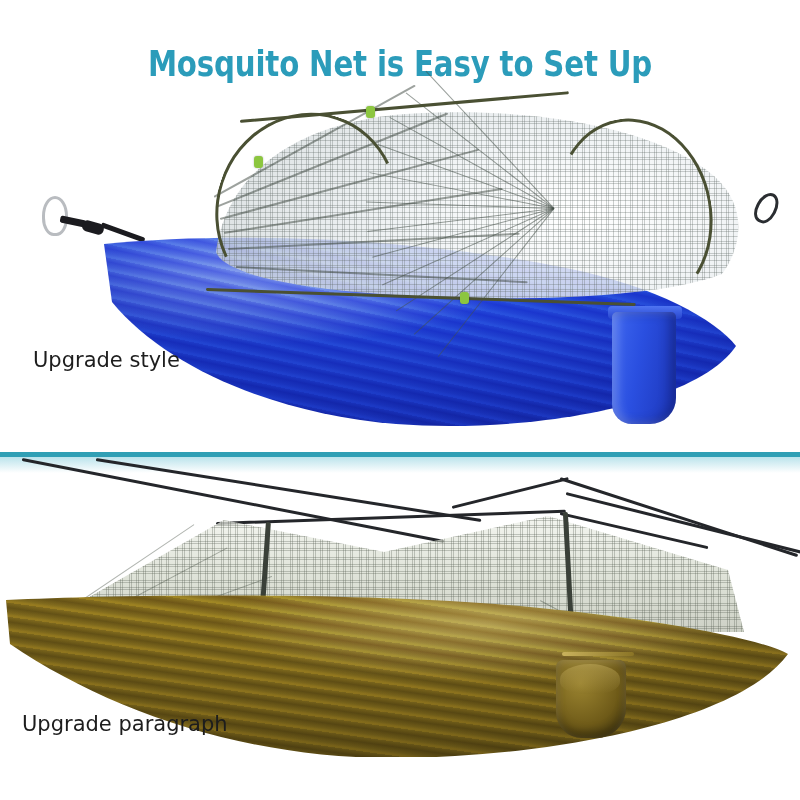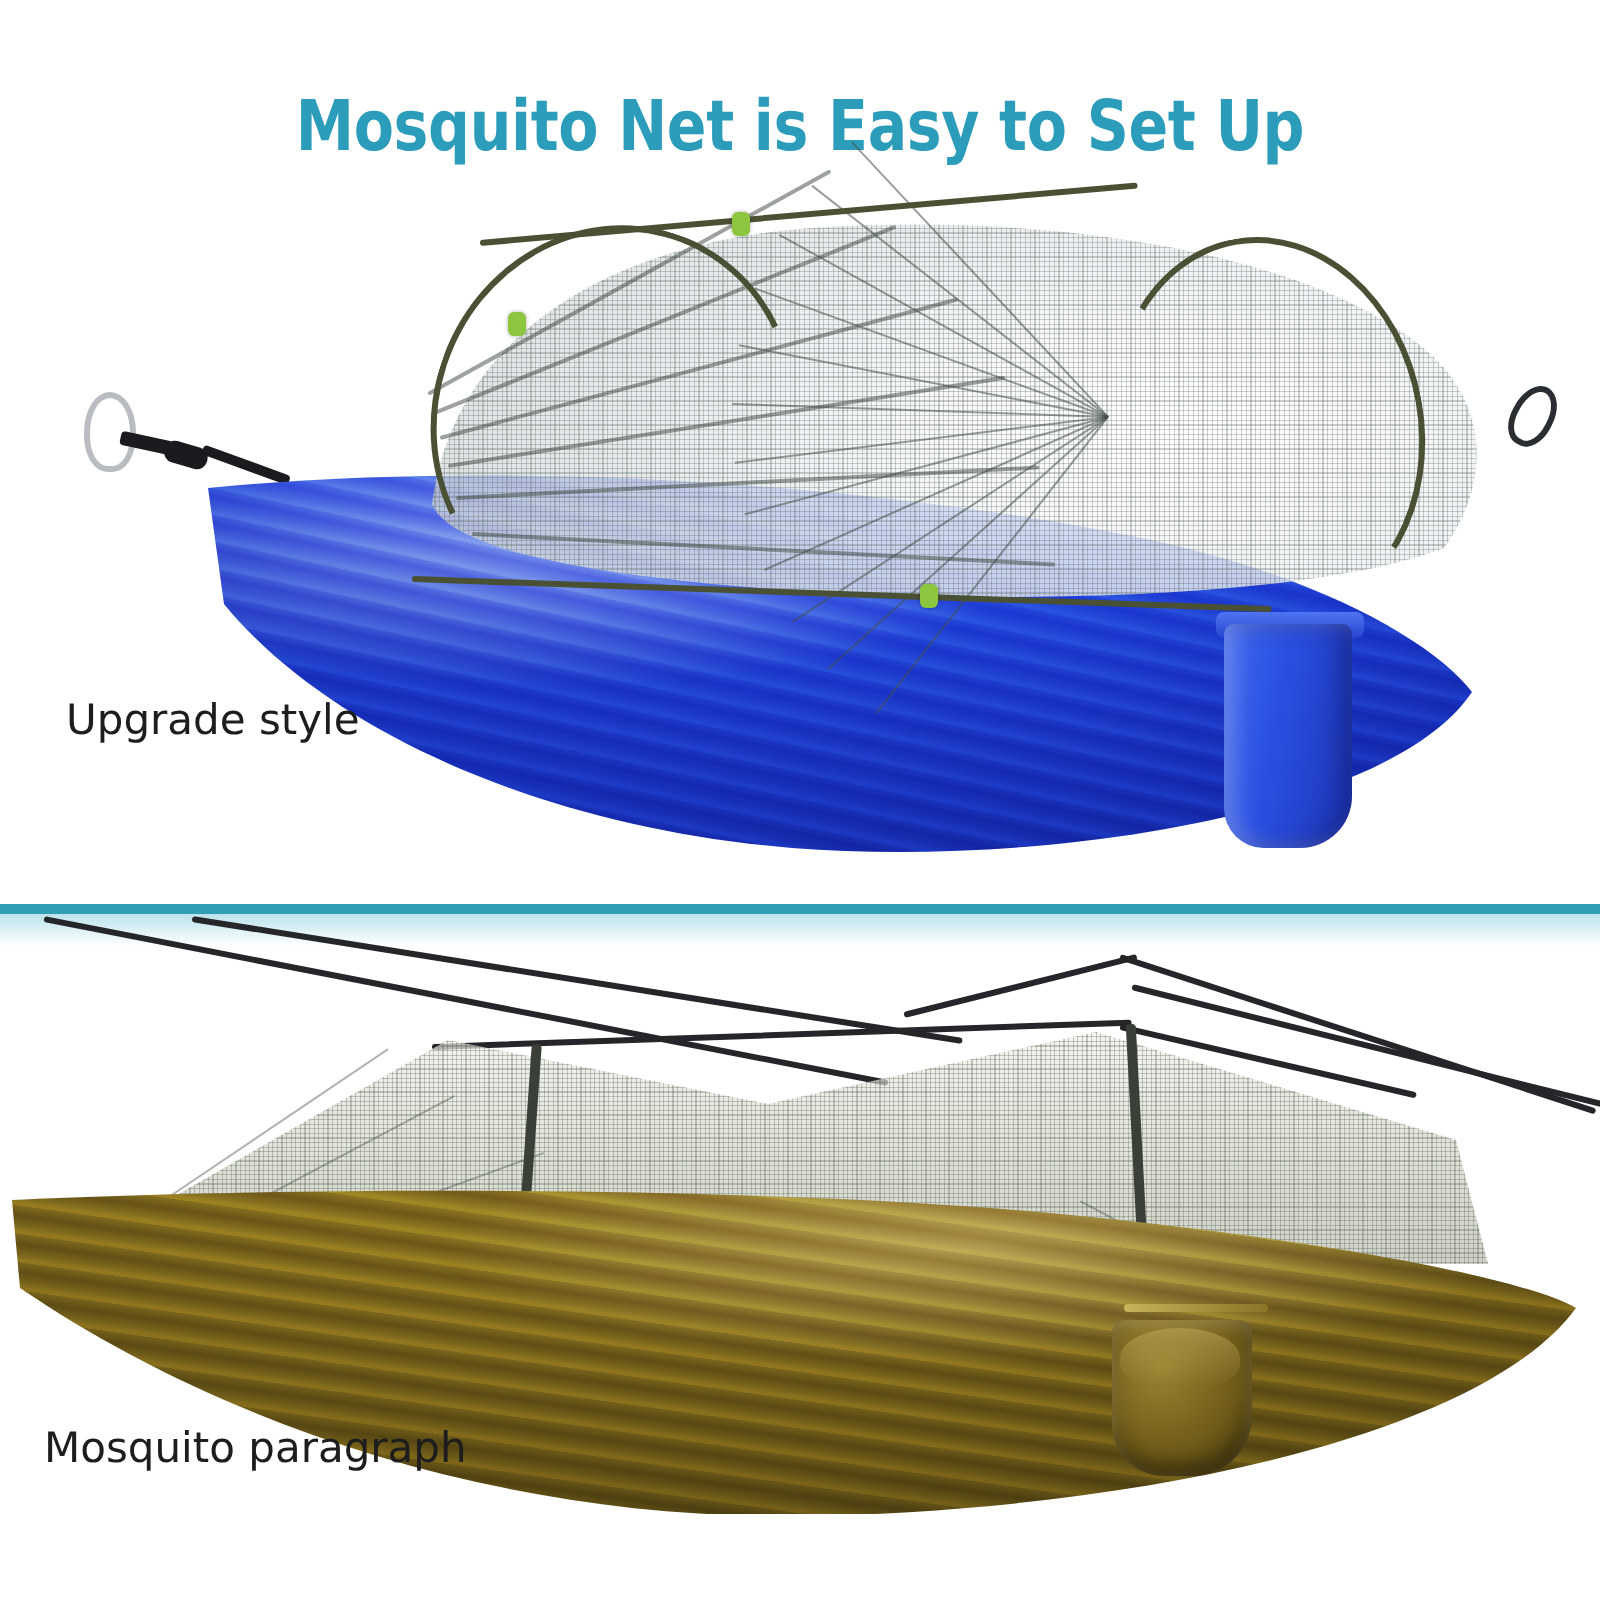--- a/index.html
+++ b/index.html
@@ -298,15 +298,15 @@
 
   <div class="olive-body">
     <div class="olive-sheen"></div>
     <div class="olive-pleats"></div>
   </div>
 
   <div class="olive-zip"></div>
   <div class="olive-pocket"></div>
   <div class="olive-pocket-fold"></div>
 
-  <div class="caption ordinary">Mosquito paragraph</div>
+  <div class="caption ordinary">Upgrade paragraph</div>
 
 </div>
 
 </body></html>

